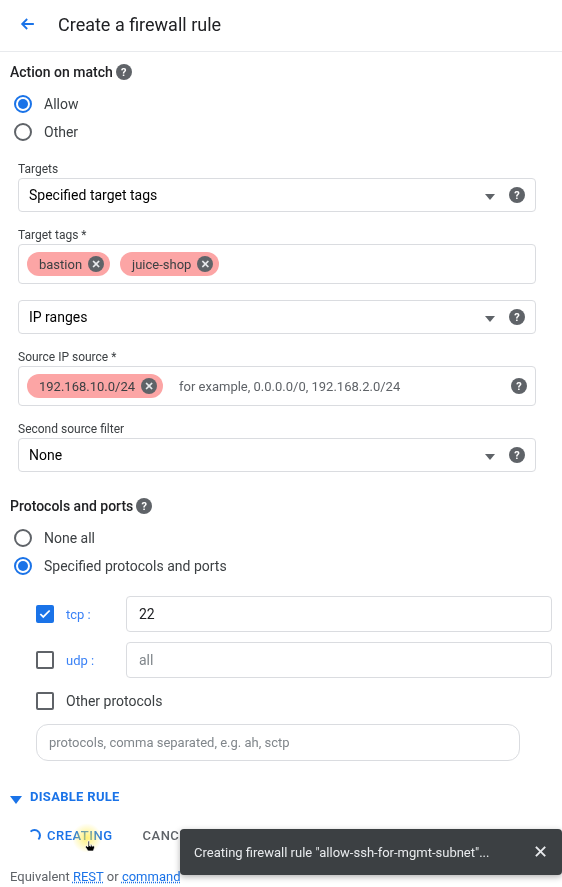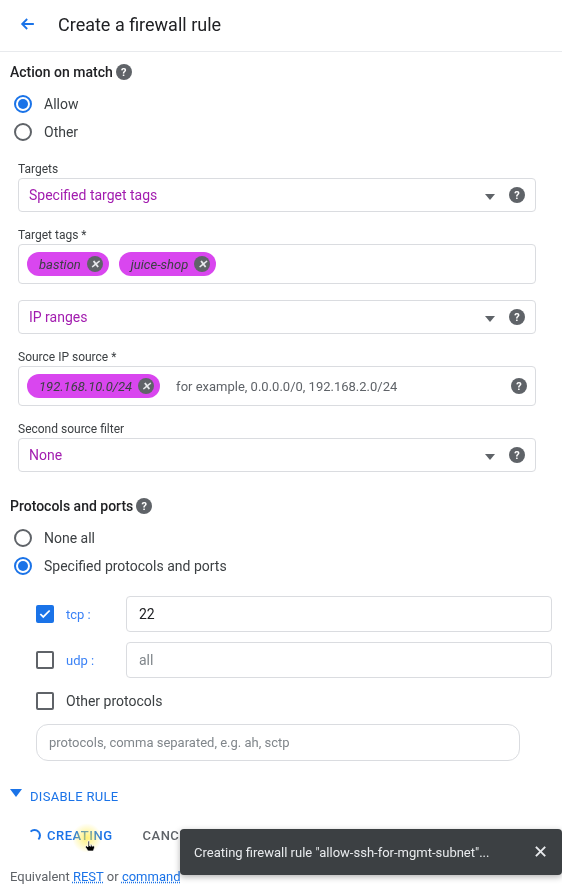--- a/index.html
+++ b/index.html
@@ -105,21 +105,21 @@
       align-items: center;
       justify-content: space-between;
       border: 1px solid #dadce0;
       border-radius: 4px;
       padding: 8px 10px;
       background: #fff;
       cursor: pointer;
     }
     .select-value {
       font-size: 14px;
-      color: #a21caf;
+      color: #000000;
     }
     .select-right {
       display: flex;
       align-items: center;
       gap: 14px;
     }
     .dropdown-arrow {
       color: #5f6368;
     }
     .chips-field {
@@ -128,27 +128,26 @@
       padding: 6px 8px;
       display: flex;
       align-items: center;
       gap: 10px;
       flex-wrap: wrap;
       min-height: 40px;
     }
     .chip {
       display: inline-flex;
       align-items: center;
-      background: #d946ef;
+      background: #fca5a5;
       border-radius: 14px;
       padding: 4px 6px 4px 12px;
       font-size: 13px;
       color: #3c4043;
       gap: 6px;
-      font-style: italic;
     }
     .chip-remove {
       width: 16px;
       height: 16px;
       border-radius: 50%;
       background: #5f6368;
       color: #e8eaed;
       display: inline-flex;
       align-items: center;
       justify-content: center;
@@ -227,25 +226,25 @@
       padding: 10px 12px;
       font-size: 13px;
       font-family: inherit;
       outline: none;
     }
     .full-proto-input::placeholder {
       color: #80868b;
     }
     .disable-rule {
       display: flex;
-      align-items: flex-start;
+      align-items: flex-end;
       gap: 8px;
       color: #1a73e8;
       font-size: 13px;
-      font-weight: 400;
+      font-weight: 700;
       letter-spacing: 0.3px;
       margin: 28px 0 16px 0;
       cursor: pointer;
     }
     .actions {
       display: flex;
       align-items: center;
       gap: 30px;
       margin: 24px 0 0 18px;
       position: relative;

